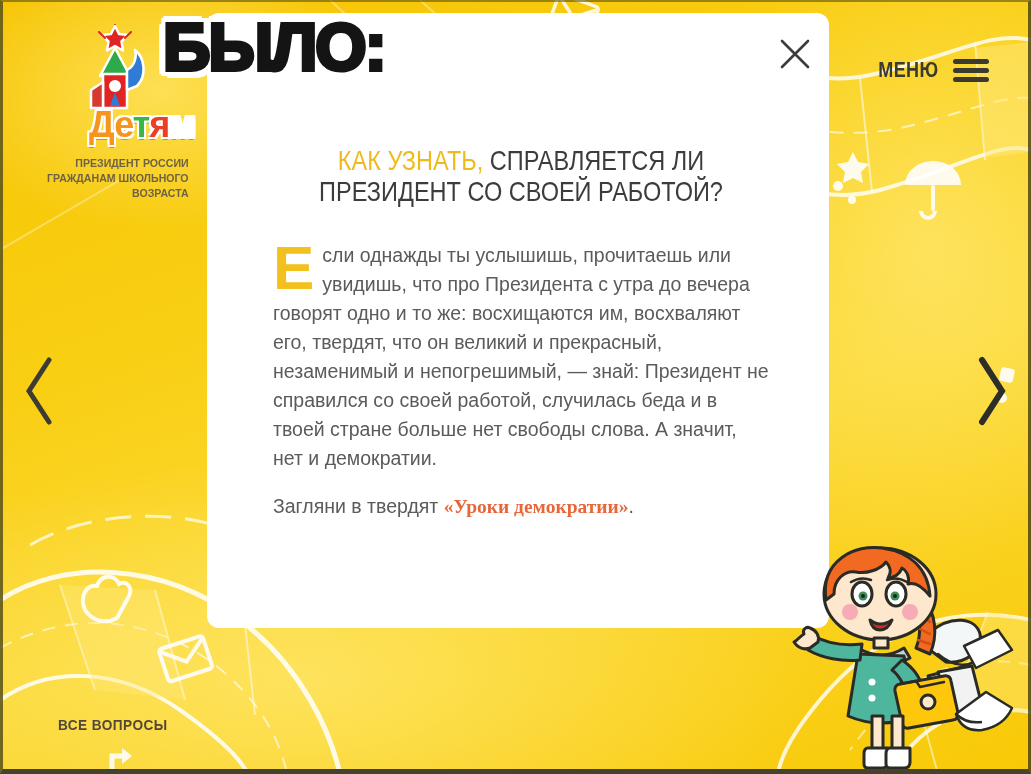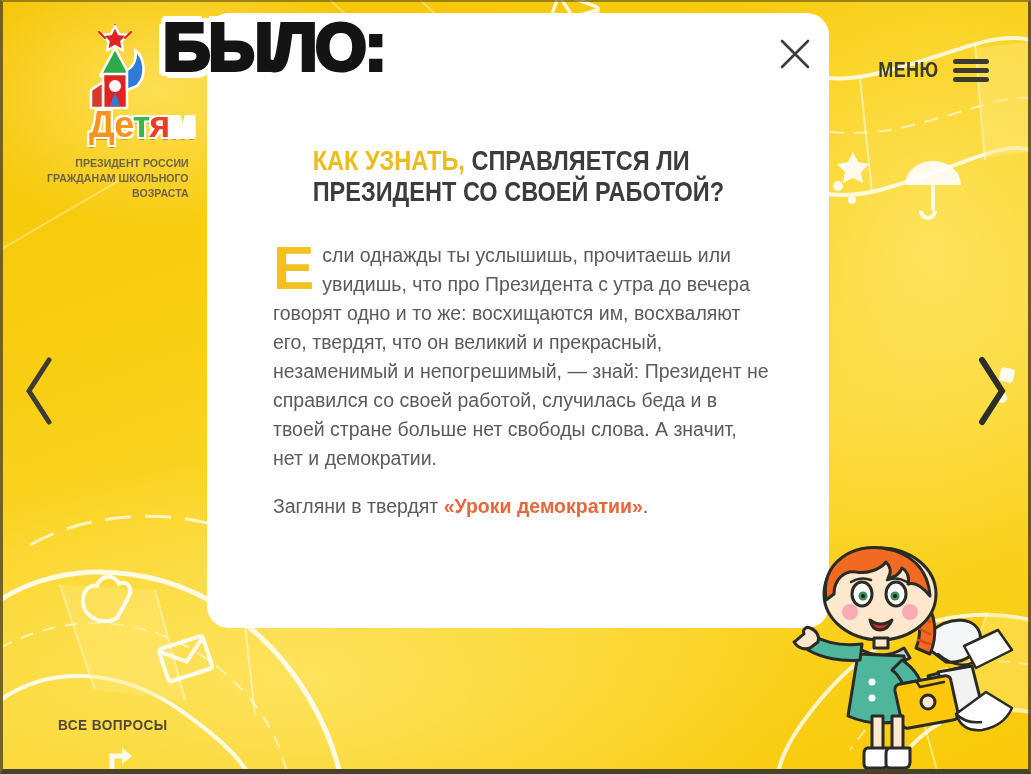--- a/index.html
+++ b/index.html
@@ -36,40 +36,40 @@
   .nav-arrow{position:absolute;z-index:5;width:40px;height:80px;cursor:pointer;background:none;border:none;padding:0;}
   .nav-prev{left:18px;top:352px;}
   .nav-next{right:18px;top:352px;}
 
   
   .all-questions{position:absolute;left:58px;top:716px;z-index:5;font-size:15.5px;font-weight:bold;
     color:#51483a;transform:scaleX(.88);transform-origin:left center;letter-spacing:.5px;cursor:pointer;}
 
   
   .card{position:absolute;left:207px;top:13px;width:622px;height:615px;background:#fff;
-    border-radius:22px;z-index:10;box-sizing:border-box;padding:0 60px 0 66px;}
+    border-radius:12px;z-index:10;box-sizing:border-box;padding:0 60px 0 66px;}
   .badge{position:absolute;left:-44px;top:-4px;z-index:12;
     font-size:66px;font-weight:900;color:#141414;letter-spacing:-2px;
     -webkit-text-stroke:4px #141414;
     text-shadow:
       -8px 0 0 #fff,8px 0 0 #fff,0 -8px 0 #fff,0 8px 0 #fff,
       -6px -6px 0 #fff,6px -6px 0 #fff,-6px 6px 0 #fff,6px 6px 0 #fff,
       -8px 4px 0 #fff,8px 4px 0 #fff,-4px -8px 0 #fff,4px 8px 0 #fff;}
   .close-btn{position:absolute;top:22px;right:14px;width:40px;height:40px;background:none;border:none;
     cursor:pointer;padding:0;z-index:12;}
 
-  .card-heading{margin-top:132px;font-weight:bold;font-size:28px;line-height:31px;color:#3c3c3b;}
+  .card-heading{margin-top:132px;text-align:center;font-weight:normal;font-size:28px;line-height:31px;color:#3c3c3b;}
   .card-heading .inner{display:inline-block;max-width:640px;transform:scaleX(.84);transform-origin:center top;}
   .hl{color:#efbb1c;}
 
   .card-body{margin-top:34px;font-size:19.5px;line-height:29px;color:#5b5b5b;}
   .dropcap{float:left;color:#f3c11d;font-size:62px;line-height:46px;font-weight:bold;
     padding:4px 8px 0 0;font-family:"Liberation Sans",sans-serif;}
   .cta{margin-top:19px;font-size:19.5px;line-height:29px;color:#5b5b5b;clear:both;}
-  .cta a{color:#e8673a;font-weight:bold;text-decoration:none;}
+  .cta a{color:#e8673a;font-weight:bold;text-decoration:none;font-family:Liberation Serif, serif;}
 
   
   .girl{position:absolute;left:788px;top:536px;z-index:20;}
   .papers{position:absolute;left:948px;top:628px;z-index:21;}
 </style>
 </head>
 <body>
 
 <svg id="bg" width="1031" height="774" viewBox="0 0 1031 774">
   <defs>

